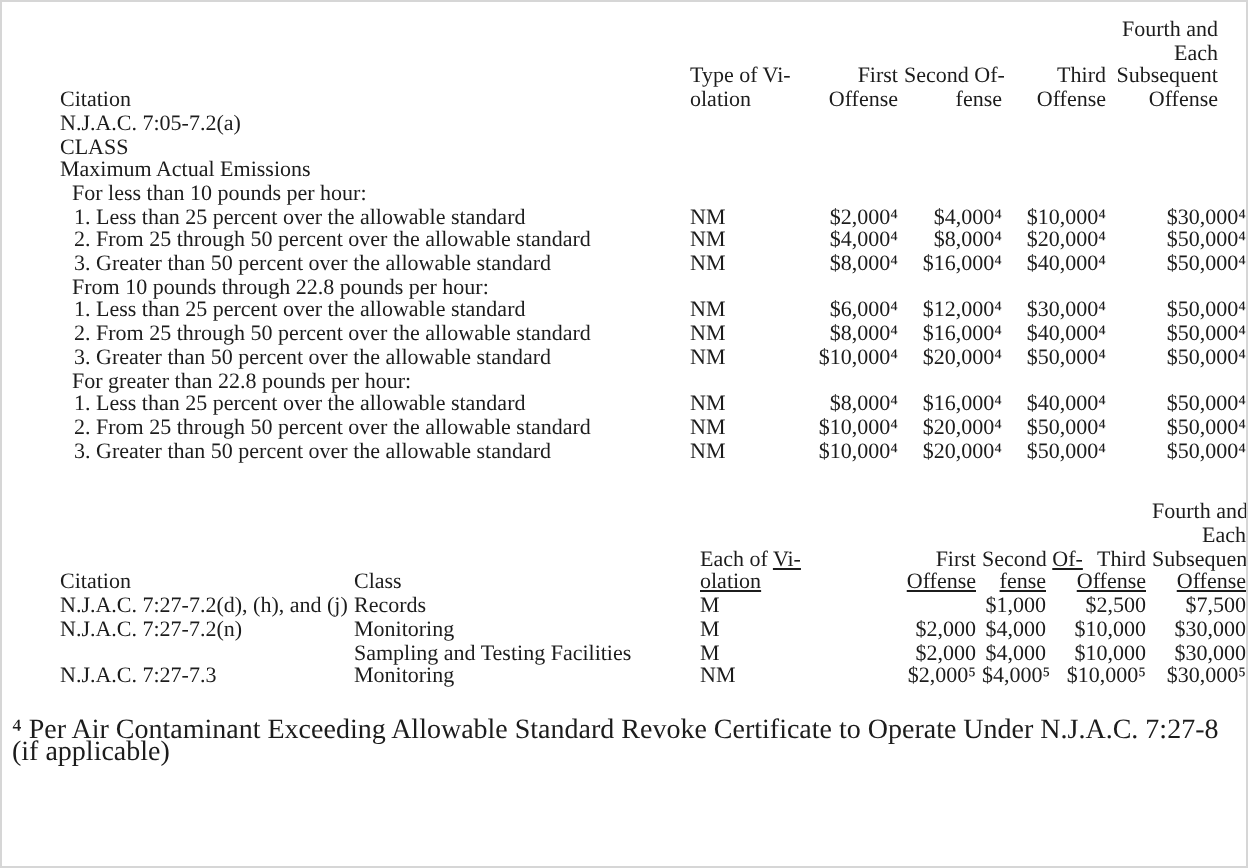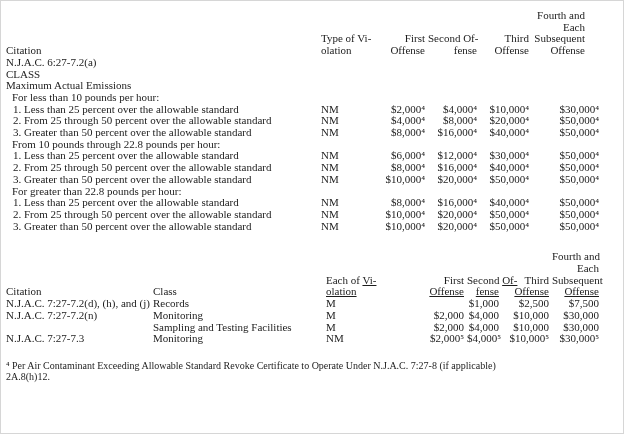--- a/index.html
+++ b/index.html
@@ -9,36 +9,36 @@
     box-sizing:border-box;
     background:#ffffff;
     border:1px solid #d6d6d6;
     font-family:"Liberation Serif","DejaVu Serif",serif;
     font-size:11px;
     line-height:11.7px;
     color:#1c1c1c;
     padding:9px 0 0 5px;
     overflow:hidden;
   }
-  .row{display:grid;grid-template-columns:315px 58px 49px 52px 52px 70px;}
+  .row{display:grid;grid-template-columns:315px 58px 49px 52px 52px 70px;margin-left:24px;}
   .t2 .row{grid-template-columns:147px 173px 42px 99px 35px 50px 50px;}
   .row > div{white-space:nowrap;}
   .c{text-align:left;}
   .r{text-align:right;padding-right:3px;}
   .hpad{text-align:right;padding-right:17px;}
   .t2 .hpad{padding-right:3px;}
   .ind1{padding-left:6px;}
   .ind2{padding-left:7px;}
   .g1{grid-column:1}.g2{grid-column:2}.g3{grid-column:3}.g4{grid-column:4}
   .g5{grid-column:5}.g6{grid-column:6}.g7{grid-column:7}
   .u{text-decoration:underline;text-underline-offset:1px;}
   .t2{margin-top:19px;}
   .footnotes{
     margin-top:15px;
-    font-size:10px;
+    font-size:14px;
     line-height:11.5px;
     padding-right:8px;
     white-space:normal;
   }
 </style>
 </head>
 <body>
 
 <div class="page">
 
@@ -59,21 +59,21 @@
     <div class="row">
       <div class="g1">Citation</div>
       <div class="g2 c">olation</div>
       <div class="g3 r">Offense</div>
       <div class="g4 r">fense</div>
       <div class="g5 r">Offense</div>
       <div class="g6 hpad">Offense</div>
     </div>
 
     <div class="row">
-      <div class="g1">N.J.A.C. 6:27-7.2(a)</div>
+      <div class="g1">N.J.A.C. 7:05-7.2(a)</div>
     </div>
     <div class="row">
       <div class="g1">CLASS</div>
     </div>
     <div class="row">
       <div class="g1">Maximum Actual Emissions</div>
     </div>
     <div class="row">
       <div class="g1 ind1">For less than 10 pounds per hour:</div>
     </div>
@@ -213,16 +213,15 @@
       <div class="g3 c">NM</div>
       <div class="g4 r">$2,000⁵</div>
       <div class="g5 r">$4,000⁵</div>
       <div class="g6 r">$10,000⁵</div>
       <div class="g7 r">$30,000⁵</div>
     </div>
   </div>
 
   <div class="footnotes">
     <div>⁴ Per Air Contaminant Exceeding Allowable Standard Revoke Certificate to Operate Under N.J.A.C. 7:27-8 (if applicable)</div>
-    <div>2A.8(h)12.</div>
   </div>
 
 </div>
 
 </body></html>

